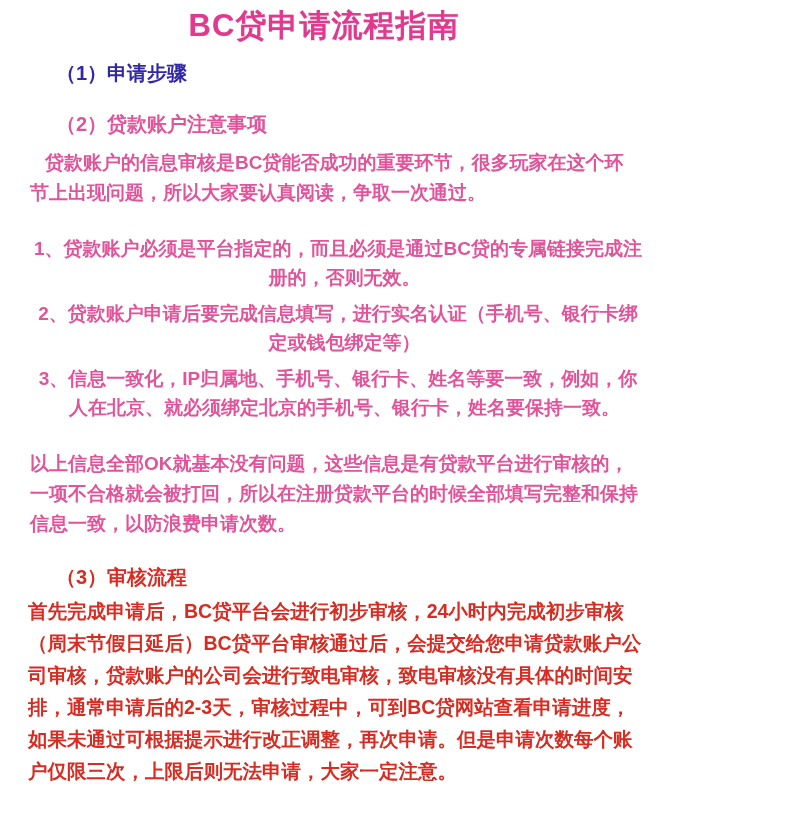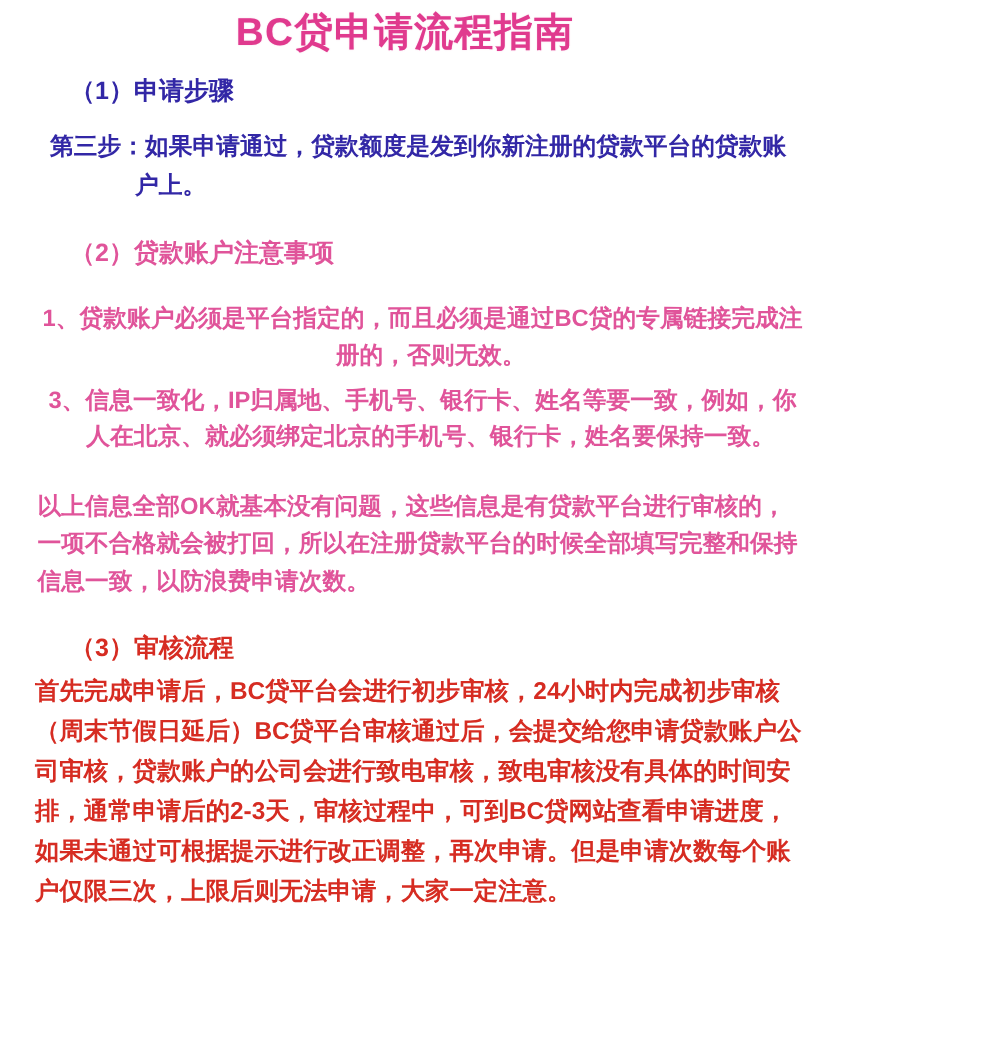--- a/index.html
+++ b/index.html
@@ -84,27 +84,28 @@
 <body>
 
 <div class="page">
 
   <h1 class="title">BC贷申请流程指南</h1>
 
   <div class="h-blue">（1）申请步骤</div>
 
 
 
-  <p class="step">第三步：如果申请通过，贷款额度是发到你新注册的贷款平台的贷款账户上。</p>
 
   <div class="h-pink">（2）贷款账户注意事项</div>
 
+  <p class="intro pink">贷款账户的信息审核是BC贷能否成功的重要环节，很多玩家在这个环节上出现问题，所以大家要认真阅读，争取一次通过。</p>
 
   <div class="items">
     <p class="item pink">1、贷款账户必须是平台指定的，而且必须是通过BC贷的专属链接完成注册的，否则无效。</p>
+    <p class="item pink">2、贷款账户申请后要完成信息填写，进行实名认证（手机号、银行卡绑定或钱包绑定等）</p>
     <p class="item pink">3、信息一致化，IP归属地、手机号、银行卡、姓名等要一致，例如，你人在北京、就必须绑定北京的手机号、银行卡，姓名要保持一致。</p>
   </div>
 
   <p class="outro pink">以上信息全部OK就基本没有问题，这些信息是有贷款平台进行审核的，一项不合格就会被打回，所以在注册贷款平台的时候全部填写完整和保持信息一致，以防浪费申请次数。</p>
 
   <div class="h-red">（3）审核流程</div>
 
   <p class="red-body">首先完成申请后，BC贷平台会进行初步审核，24小时内完成初步审核（周末节假日延后）BC贷平台审核通过后，会提交给您申请贷款账户公司审核，贷款账户的公司会进行致电审核，致电审核没有具体的时间安排，通常申请后的2-3天，审核过程中，可到BC贷网站查看申请进度，如果未通过可根据提示进行改正调整，再次申请。但是申请次数每个账户仅限三次，上限后则无法申请，大家一定注意。</p>
 
 </div>

